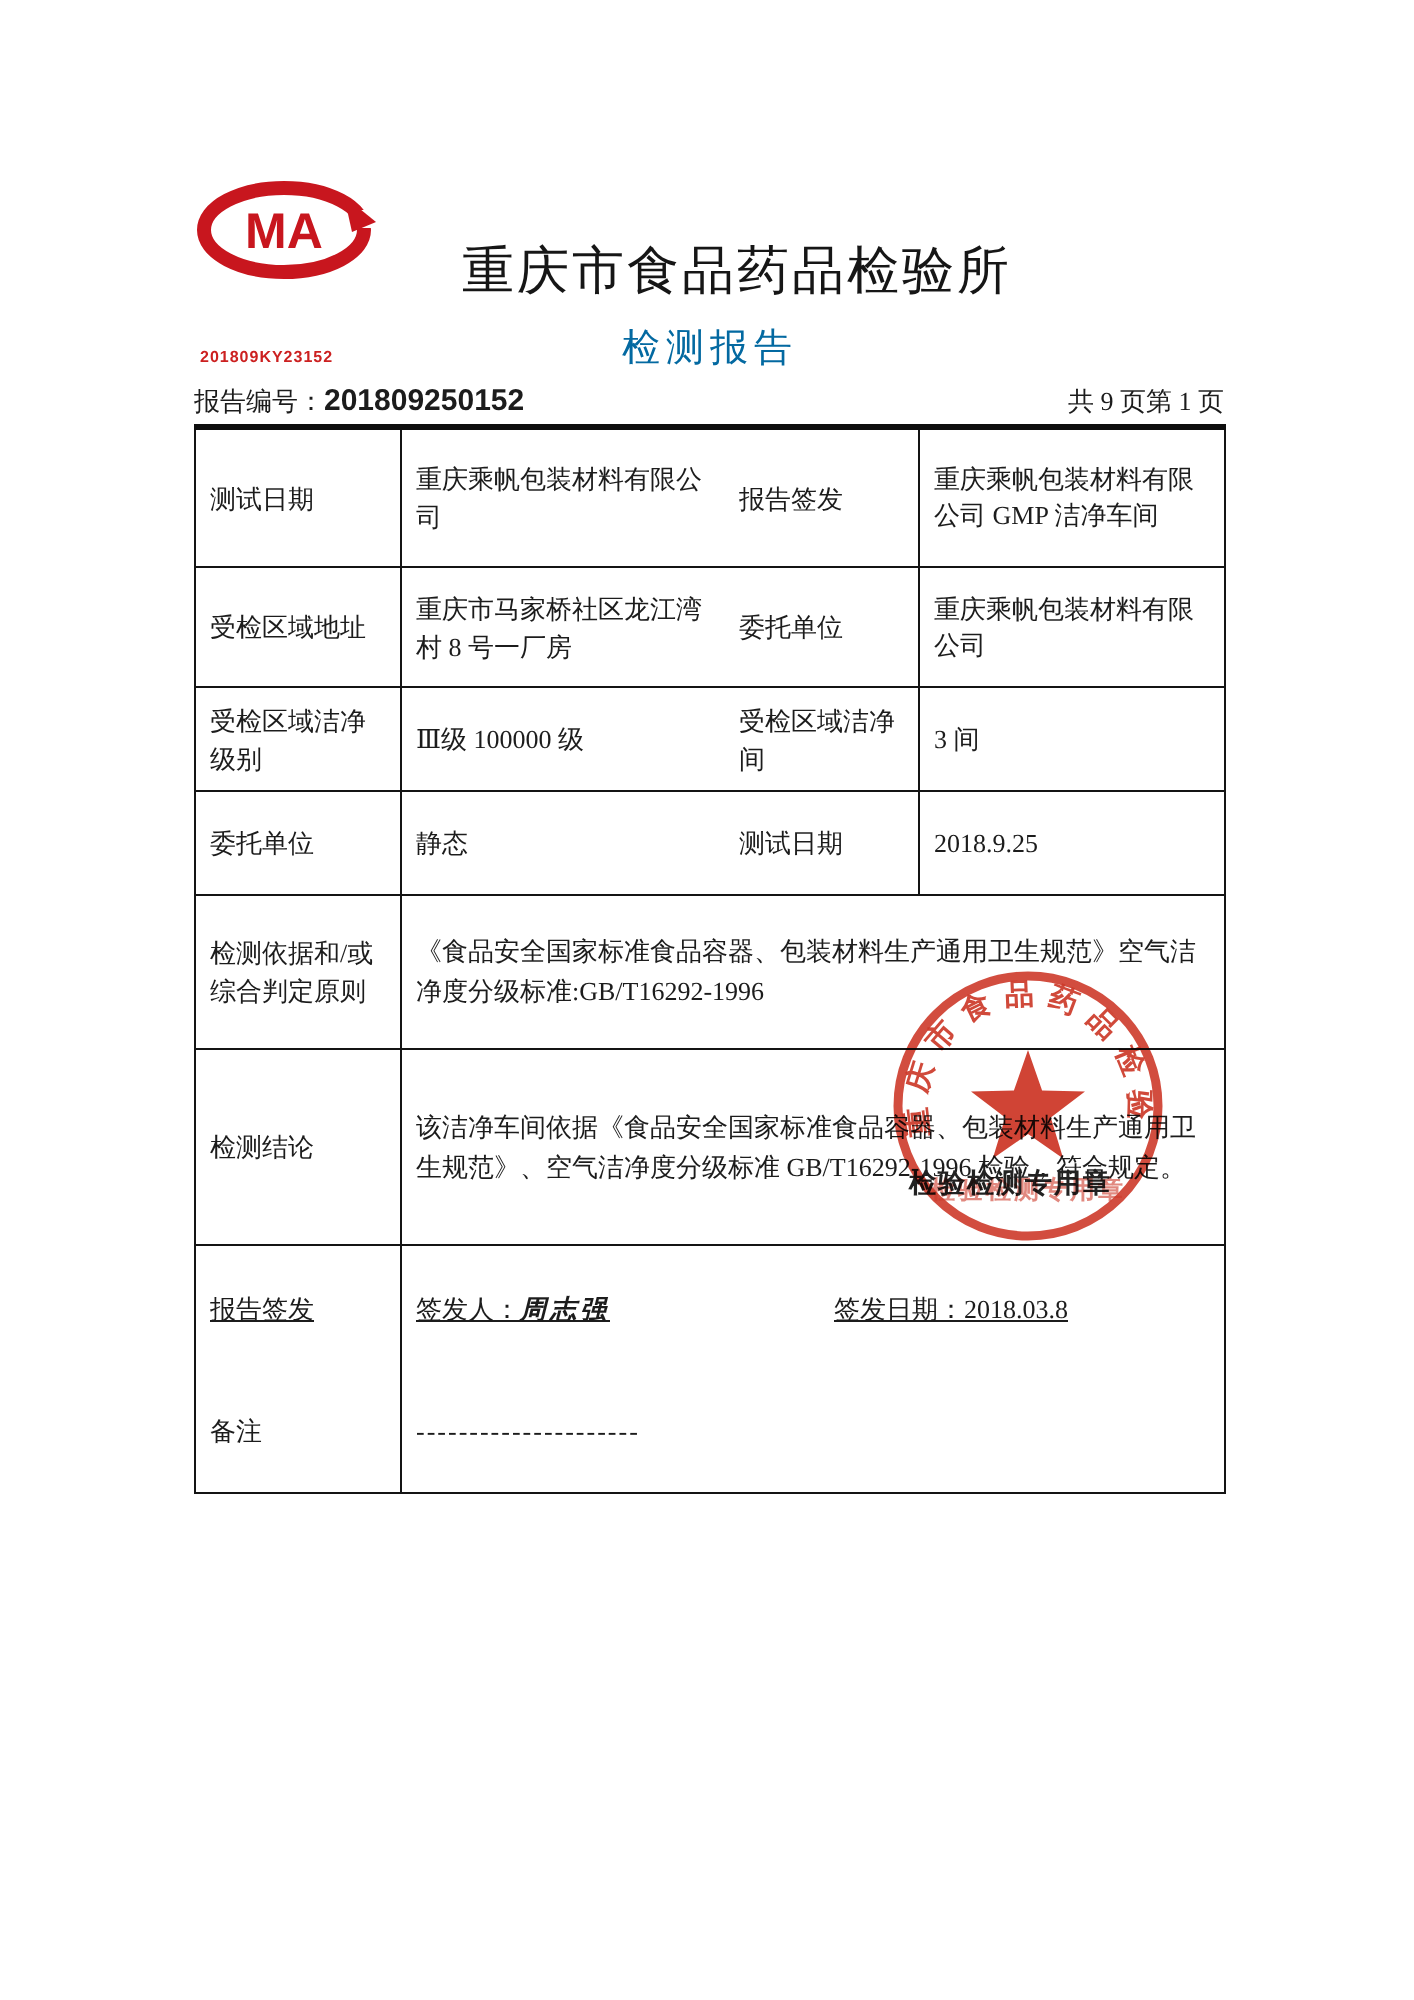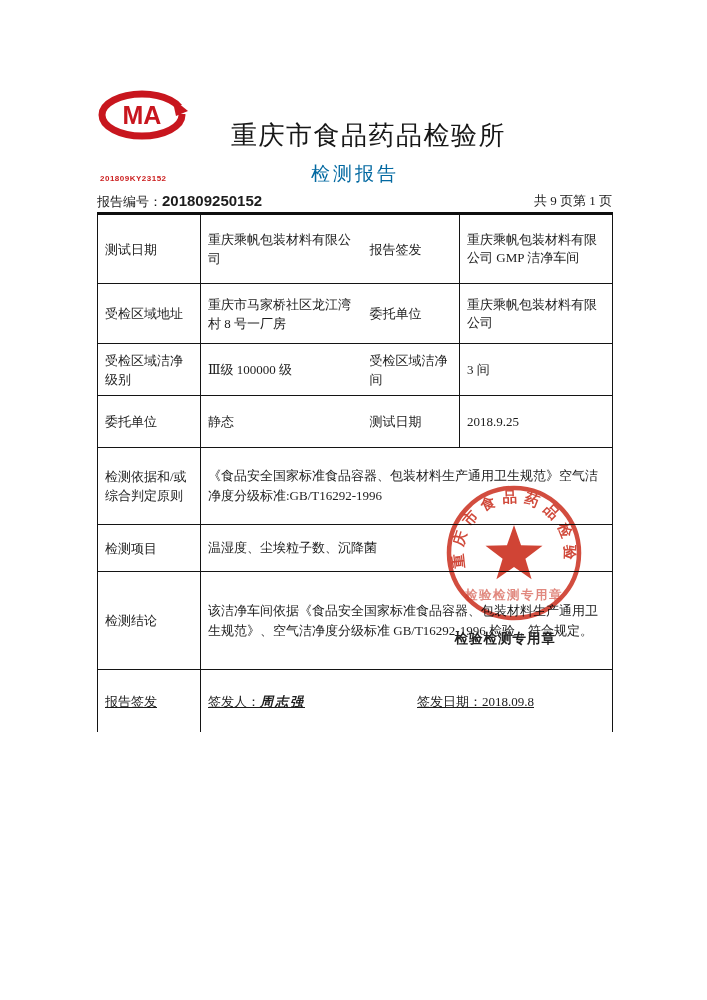--- a/index.html
+++ b/index.html
@@ -99,43 +99,43 @@
       <tr class="r4">
         <td class="lbl">委托单位</td>
         <td class="nr val-narrow">静态</td>
         <td class="nl lbl">测试日期</td>
         <td class="val2">2018.9.25</td>
       </tr>
       <tr class="r5">
         <td class="lbl">检测依据和/或综合判定原则</td>
         <td class="val-wide" colspan="3">《食品安全国家标准食品容器、包装材料生产通用卫生规范》空气洁净度分级标准:GB/T16292-1996</td>
       </tr>
-      <tr class="r6">
-        <td class="lbl">检测项目</td>
-        <td class="val-wide" colspan="3">温湿度、尘埃粒子数、沉降菌</td>
-      </tr>
       <tr class="r7">
         <td class="lbl">检测结论</td>
         <td class="val-wide conclusion-cell" colspan="3">
           <span>该洁净车间依据《食品安全国家标准食品容器、包装材料生产通用卫生规范》、空气洁净度分级标准 GB/T16292-1996 检验，符合规定。</span>
           <div class="seal-note-black">检验检测专用章</div>
         </td>
       </tr>
       <tr class="r8">
         <td class="lbl">报告签发</td>
         <td colspan="3">
           <div class="sign-line">
             <span>
               <span>签发人：</span><span class="handwriting">周志强</span>
             </span>
             <span class="sign-right">
-              <span>签发日期：</span><span>2018.09.8</span>
+              <span>签发日期：</span><span>2018.03.8</span>
             </span>
           </div>
         </td>
+      </tr>
+      <tr class="r9">
+        <td class="lbl">备注</td>
+        <td colspan="3" class="remark-dashes">---------------------</td>
       </tr>
     </tbody>
   </table>
 
   <svg class="seal" viewBox="0 0 160 160">
     <defs>
       <path id="sealArc" d="M 32.1,97.4 A 51,51 0 1 1 127.9,97.4" fill="none"></path>
     </defs>
     <circle cx="80" cy="80" r="65" fill="none" stroke="#cd3a2a" stroke-width="4.5" opacity="0.9"></circle>
     <polygon transform="translate(80,82)" fill="#cd3a2a" opacity="0.95" points="0,-30 7.05,-9.71 28.5,-9.27 11.4,3.71 17.6,24.3 0,12 -17.6,24.3 -11.4,3.71 -28.5,-9.27 -7.05,-9.71"></polygon>

